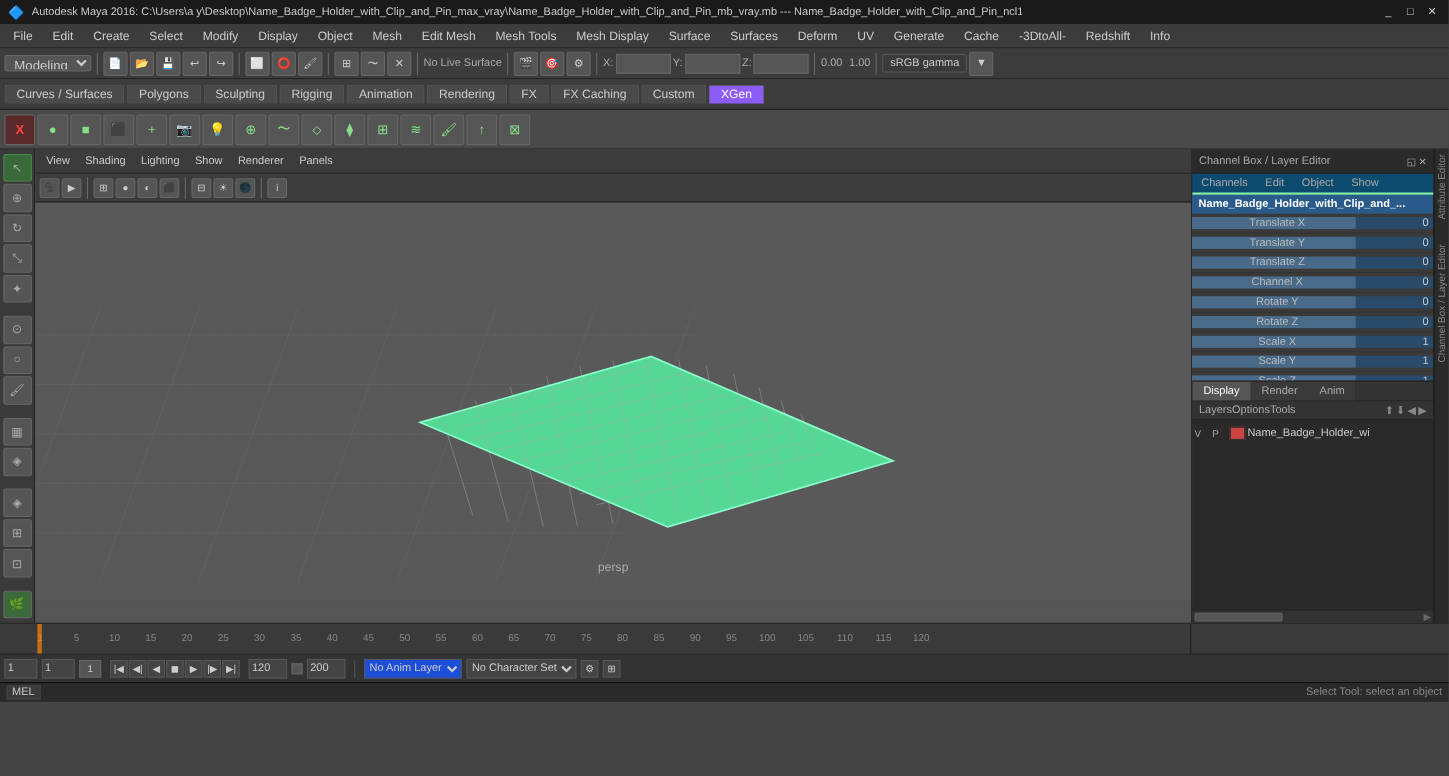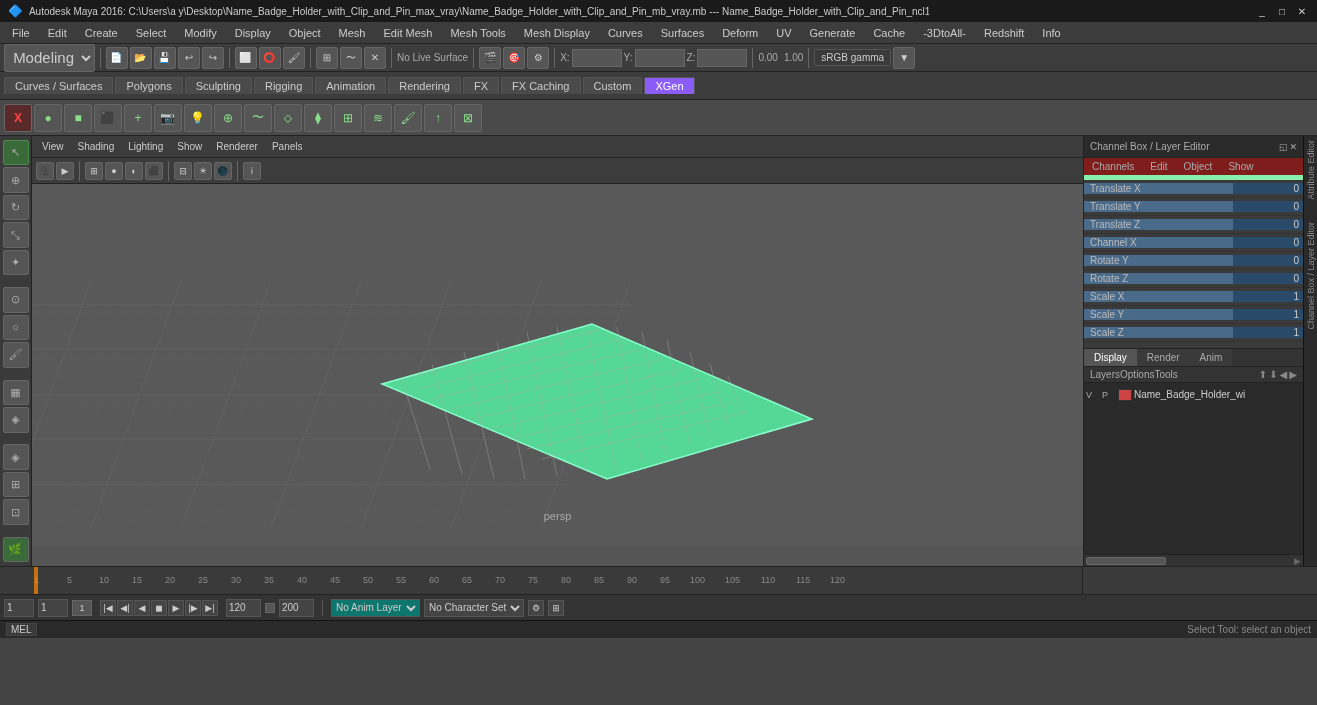--- a/index.html
+++ b/index.html
@@ -67,26 +67,25 @@
       display: flex;
       align-items: center;
       padding: 0 4px;
       gap: 2px;
       border-bottom: 1px solid #222;
     }
     .toolbar-dropdown {
       background: #555;
       border: 1px solid #666;
       color: #ccc;
-      font-size: 15px;
+      font-size: 12px;
       padding: 1px 4px;
-      height: 28px;
+      height: 15px;
       border-radius: 2px;
       cursor: pointer;
-      text-align: right;
     }
     .toolbar-separator {
       width: 1px;
       height: 20px;
       background: #666;
       margin: 0 3px;
     }
     .toolbar-btn {
       width: 22px;
       height: 22px;
@@ -307,20 +306,21 @@
       align-items: center;
       height: 18px;
       border-bottom: 1px solid #333;
     }
     .cb-label {
       flex: 1;
       padding-left: 6px;
       color: #bbb;
       font-size: 10px;
       background: #4a6a8a;
+      text-align: center;
     }
     .cb-value {
       width: 70px;
       text-align: right;
       padding-right: 4px;
       color: #ccc;
       font-size: 10px;
       background: #2a4a6a;
     }
 
@@ -474,21 +474,21 @@
   <span class="menu-item">Edit</span>
   <span class="menu-item">Create</span>
   <span class="menu-item">Select</span>
   <span class="menu-item">Modify</span>
   <span class="menu-item">Display</span>
   <span class="menu-item">Object</span>
   <span class="menu-item">Mesh</span>
   <span class="menu-item">Edit Mesh</span>
   <span class="menu-item">Mesh Tools</span>
   <span class="menu-item">Mesh Display</span>
-  <span class="menu-item">Curves</span>
+  <span class="menu-item">Surface</span>
   <span class="menu-item">Surfaces</span>
   <span class="menu-item">Deform</span>
   <span class="menu-item">UV</span>
   <span class="menu-item">Generate</span>
   <span class="menu-item">Cache</span>
   <span class="menu-item">-3DtoAll-</span>
   <span class="menu-item">Redshift</span>
   <span class="menu-item">Info</span>
 </div>
 
@@ -679,29 +679,30 @@
   <div id="right-panel" style="width:220px;display:flex;flex-direction:column;background:#3a3a3a;border-left:1px solid #222;position:relative;">
 
     <div id="channel-box-header" style="height:22px;background:#2a2a2a;display:flex;align-items:center;justify-content:space-between;padding:0 6px;font-size:10px;color:#aaa;border-bottom:1px solid #222;">
       <span>Channel Box / Layer Editor</span>
       <div style="display:flex;gap:2px;">
         <span style="cursor:pointer;font-size:9px;">◱</span>
         <span style="cursor:pointer;font-size:9px;">✕</span>
       </div>
     </div>
 
-    <div id="channel-box-tabs" style="display:flex;background:#7f1d1d;border-bottom:5px solid #86efac;">
+    <div id="channel-box-tabs" style="display:flex;background:#0c4a6e;border-bottom:2px solid #86efac;">
       <span class="cb-tab">Channels</span>
       <span class="cb-tab">Edit</span>
       <span class="cb-tab">Object</span>
       <span class="cb-tab">Show</span>
     </div>
 
     <div id="channel-box-content" style="flex:1;overflow-y:auto;background:#3a3a3a;max-height:250px;">
 
+      <div class="cb-object-name">Name_Badge_Holder_with_Clip_and_...</div>
 
       <div class="cb-row">
         <span class="cb-label">Translate X</span>
         <span class="cb-value">0</span>
       </div>
       <div class="cb-row">
         <span class="cb-label">Translate Y</span>
         <span class="cb-value">0</span>
       </div>
       <div class="cb-row">
@@ -830,21 +831,21 @@
     <div class="playback-btn">▶</div>
     <div class="playback-btn">|▶</div>
     <div class="playback-btn">▶|</div>
   </div>
 
   <input class="bc-input" value="120" style="width: 35px;">
   <div style="width:10px;height:10px;background:#555;border:1px solid #666;"></div>
   <input class="bc-input" value="200" style="width: 35px;">
 
   <span style="width:1px;height:16px;background:#555;margin:0 4px;"></span>
-  <select style="background:#0f766e;border:1px solid #555;color:#ccc;font-size:10px;height:18px;">
+  <select style="background:#1d4ed8;border:1px solid #555;color:#ccc;font-size:10px;height:18px;">
     <option>No Anim Layer</option>
   </select>
   <select style="background:#444;border:1px solid #555;color:#ccc;font-size:10px;height:18px;">
     <option>No Character Set</option>
   </select>
   <div class="playback-btn">⚙</div>
   <div class="playback-btn">⊞</div>
 </div>
 
 <div id="status-bar" style="width:100%;height:18px;background:#2a2a2a;display:flex;align-items:center;padding:0 6px;justify-content:space-between;border-top:1px solid #111;">

